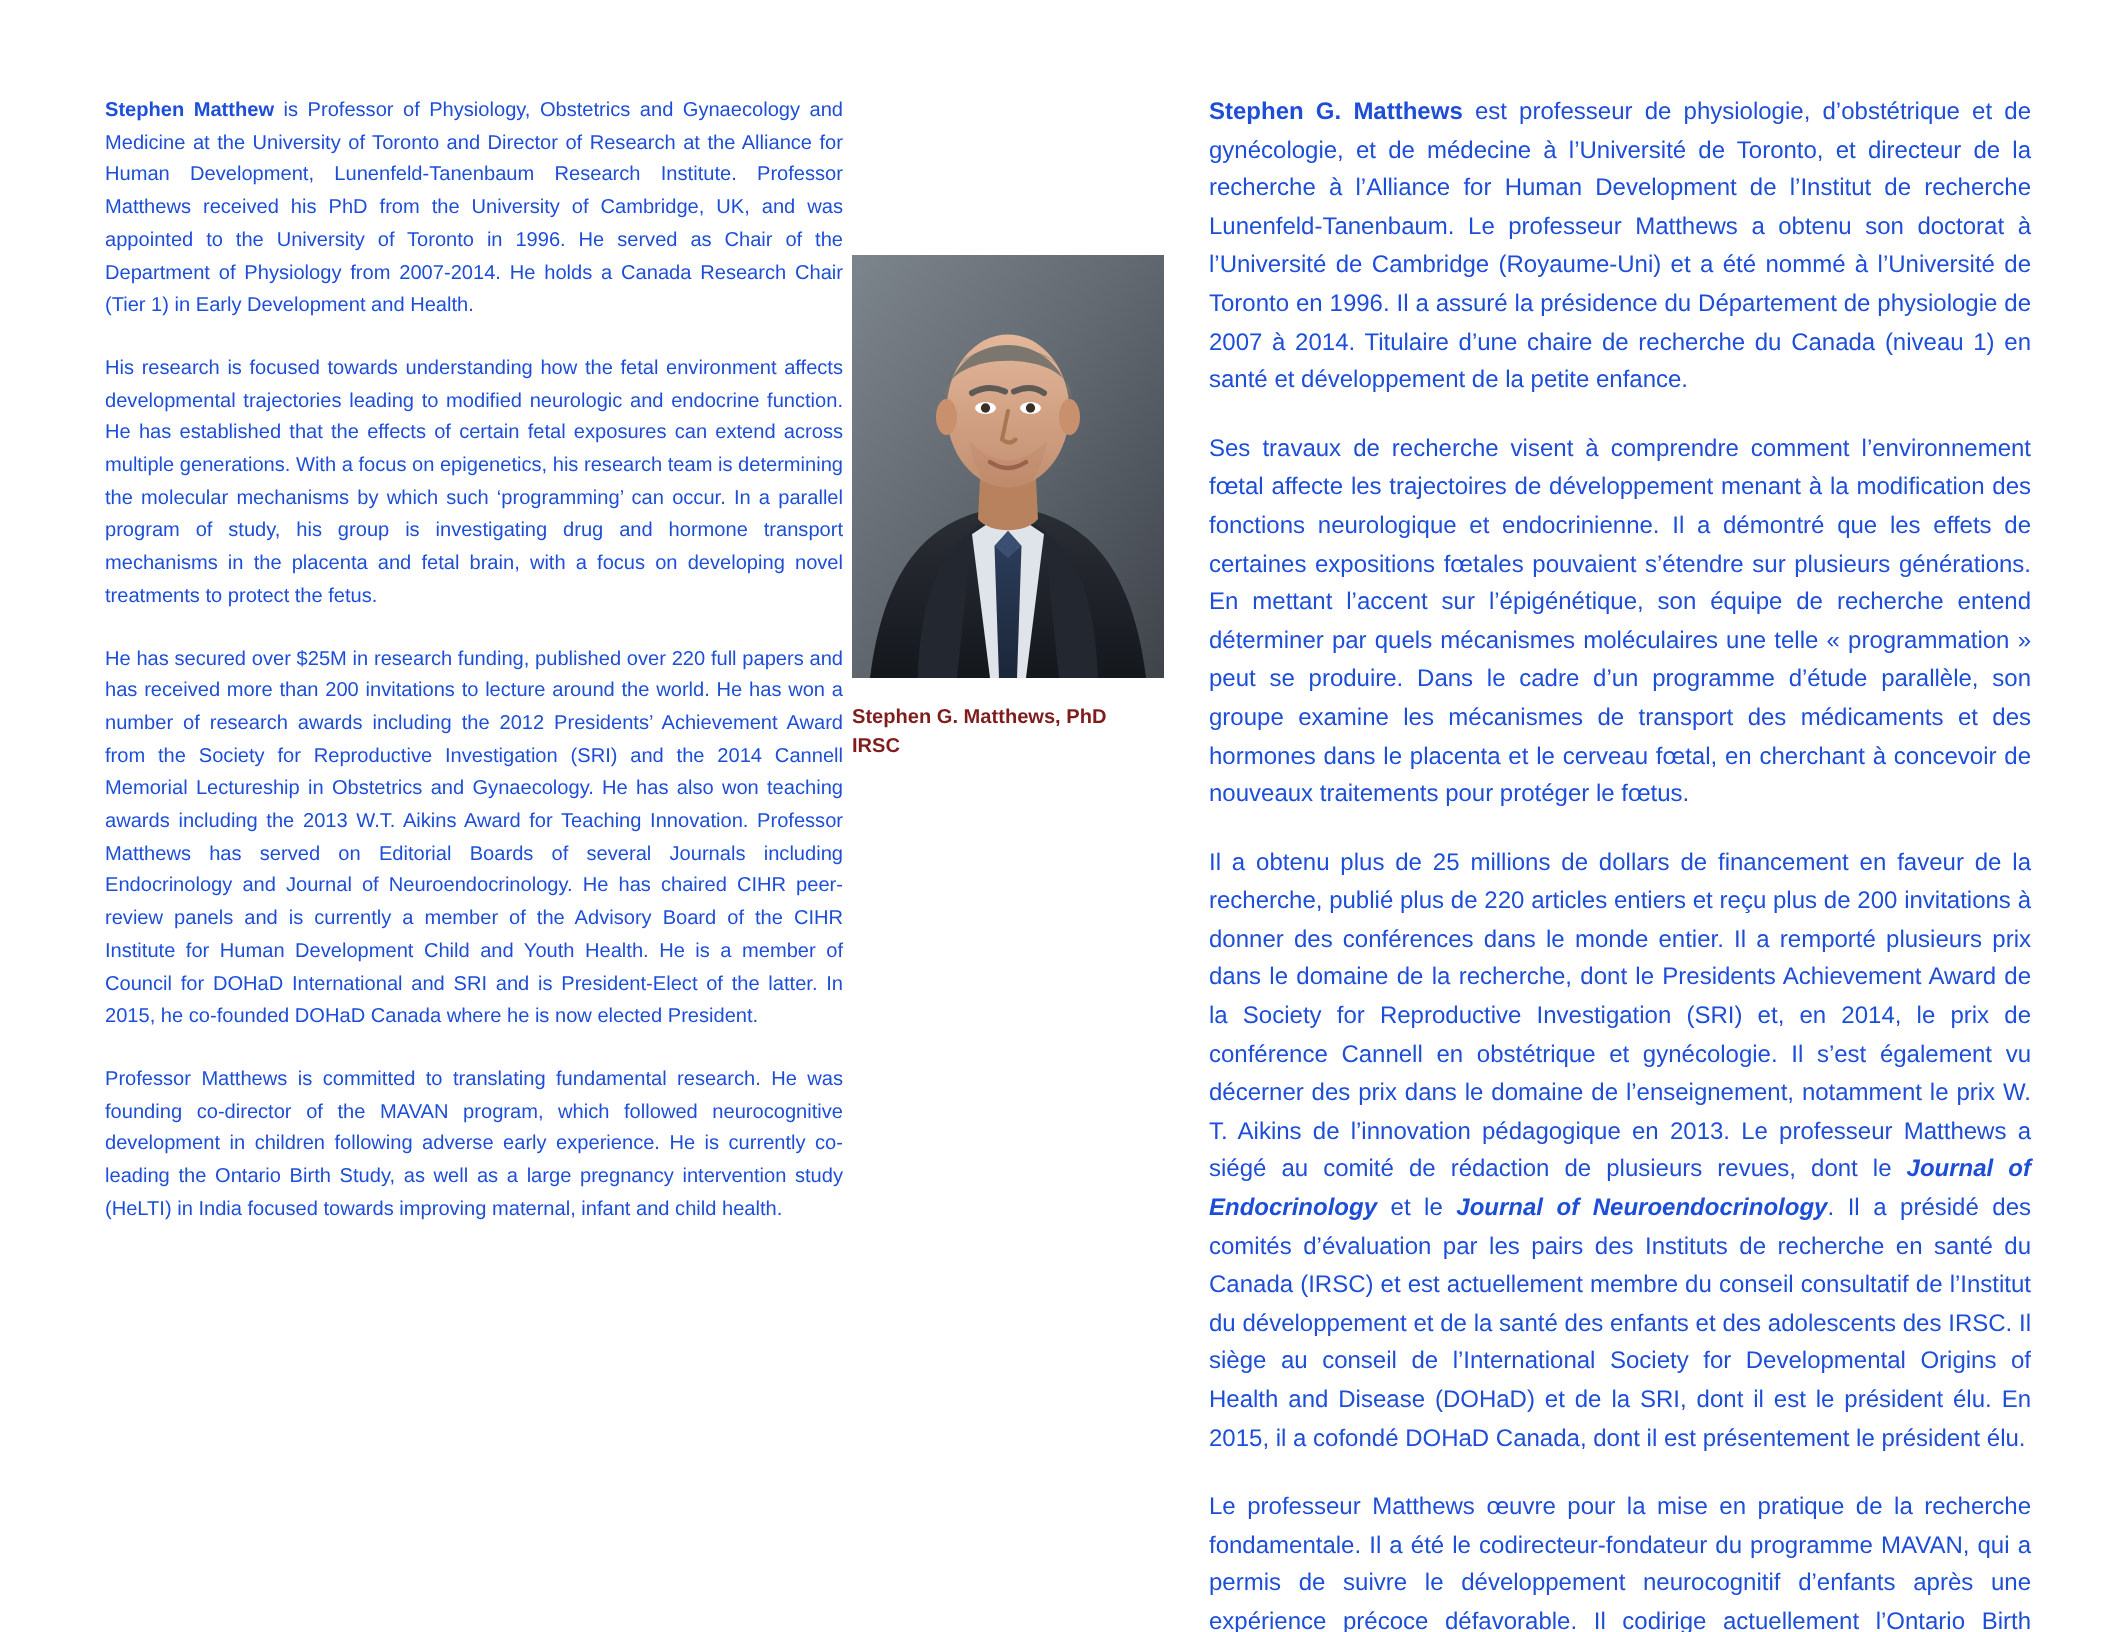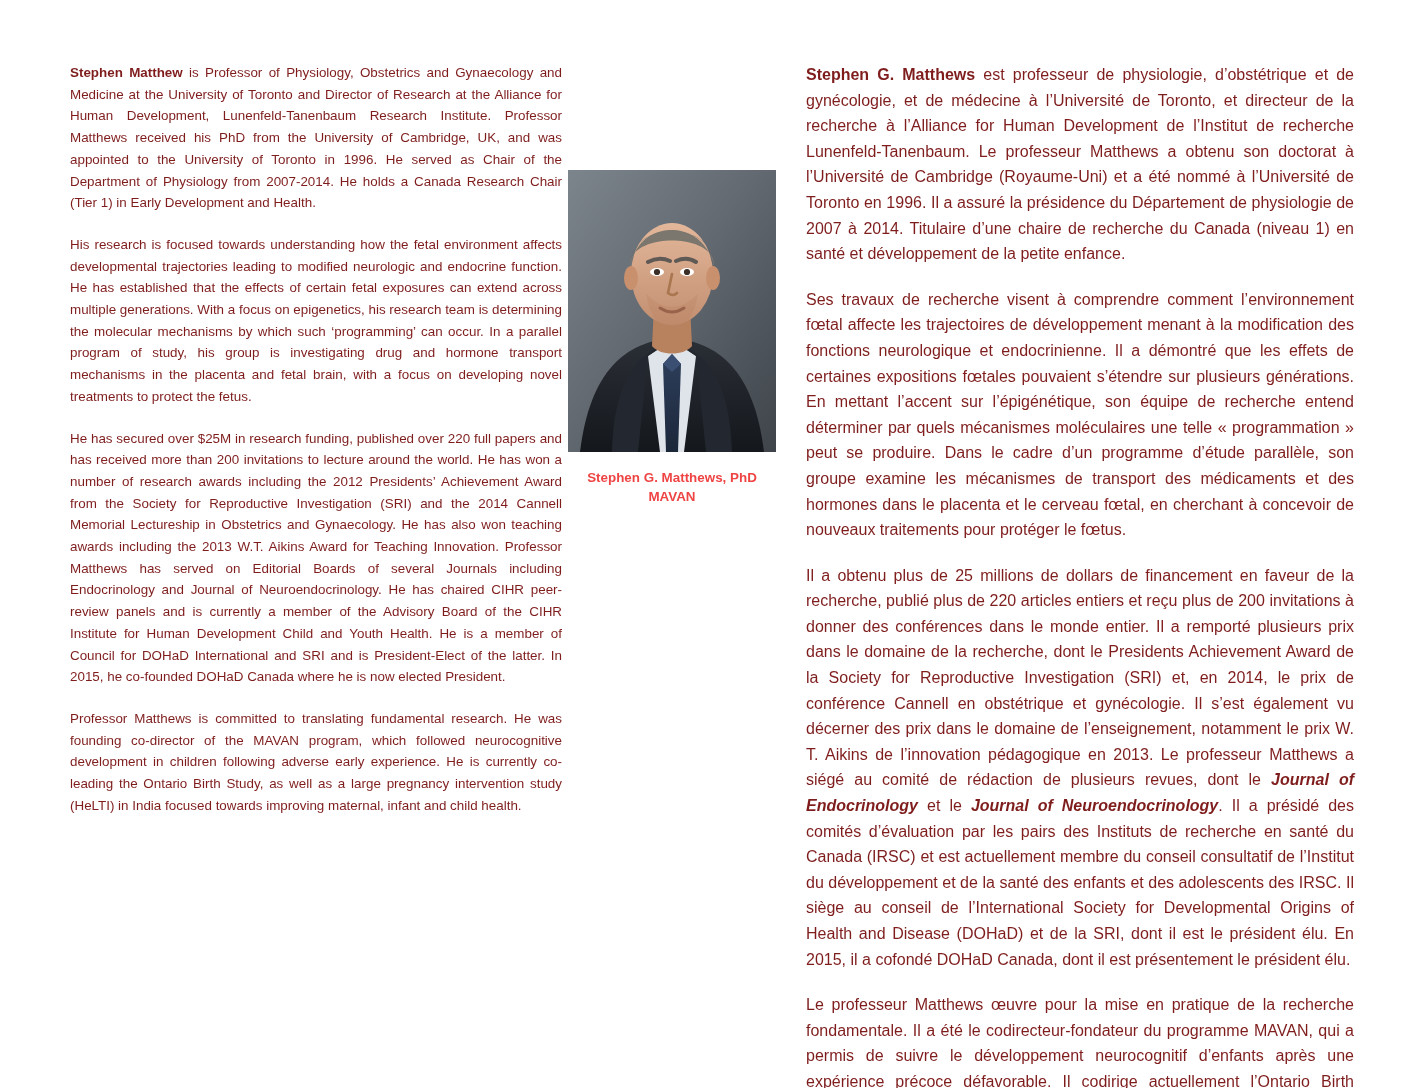--- a/index.html
+++ b/index.html
@@ -22,21 +22,21 @@
     height: 1088px;
     background: #ffffff;
   }
   .col {
     position: absolute;
     top: 62px;
     font-size: 13.4px;
     line-height: 1.62;
     text-align: justify;
     text-justify: inter-word;
-    color: #7f1d1d;
+    color: #1d4ed8;
   }
   .col-left {
     left: 70px;
     width: 492px;
   }
   .col-right {
     left: 806px;
     width: 548px;
   }
   .col p {
@@ -67,25 +67,25 @@
     height: 282px;
     display: block;
     border: 0;
     background: #5b6168;
     overflow: hidden;
     position: relative;
   }
   .photo svg { display: block; }
   .photo-caption {
     margin-top: 16px;
-    text-align: center;
+    text-align: left;
     font-weight: bold;
     font-size: 13.4px;
     line-height: 1.45;
-    color: #ef4444;
+    color: #7f1d1d;
   }
 </style>
 </head>
 <body>
 
 <div class="page">
 
   <div class="col col-left">
     <p><span class="bold">Stephen Matthew</span><span> is Professor of Physiology, Obstetrics and Gynaecology and Medicine at the University of Toronto and Director of Research at the Alliance for Human Development, Lunenfeld-Tanenbaum Research Institute. Professor Matthews received his PhD from the University of Cambridge, UK, and was appointed to the University of Toronto in 1996. He served as Chair of the Department of Physiology from 2007-2014. He holds a Canada Research Chair (Tier 1) in Early Development and Health.</span></p>
     <p>His research is focused towards understanding how the fetal environment affects developmental trajectories leading to modified neurologic and endocrine function. He has established that the effects of certain fetal exposures can extend across multiple generations. With a focus on epigenetics, his research team is determining the molecular mechanisms by which such ‘programming’ can occur. In a parallel program of study, his group is investigating drug and hormone transport mechanisms in the placenta and fetal brain, with a focus on developing novel treatments to protect the fetus.</p>
@@ -148,21 +148,21 @@
 
         <path d="M104 104 L 100 123 q 5 4 9 0" stroke="#a9764f" stroke-width="2.6" fill="none" stroke-linecap="round"></path>
 
         <path d="M92 138 q 12 8 24 0" stroke="#8d5743" stroke-width="3" fill="none" stroke-linecap="round"></path>
 
         <path d="M78 124 q 26 26 52 0 q -6 34 -26 34 q -20 0 -26 -34 Z" fill="#b88260" opacity="0.28"></path>
       </svg>
     </div>
     <div class="photo-caption">
       <div>Stephen G. Matthews, PhD</div>
-      <div>MAVAN</div>
+      <div>IRSC</div>
     </div>
   </div>
 
   <div class="col col-right">
     <p><span class="bold">Stephen G. Matthews</span><span> est professeur de physiologie, d’obstétrique et de gynécologie, et de médecine à l’Université de Toronto, et directeur de la recherche à l’Alliance for Human Development de l’Institut de recherche Lunenfeld-Tanenbaum. Le professeur Matthews a obtenu son doctorat à l’Université de Cambridge (Royaume-Uni) et a été nommé à l’Université de Toronto en 1996. Il a assuré la présidence du Département de physiologie de 2007 à 2014. Titulaire d’une chaire de recherche du Canada (niveau 1) en santé et développement de la petite enfance.</span></p>
     <p>Ses travaux de recherche visent à comprendre comment l’environnement fœtal affecte les trajectoires de développement menant à la modification des fonctions neurologique et endocrinienne. Il a démontré que les effets de certaines expositions fœtales pouvaient s’étendre sur plusieurs générations. En mettant l’accent sur l’épigénétique, son équipe de recherche entend déterminer par quels mécanismes moléculaires une telle « programmation » peut se produire. Dans le cadre d’un programme d’étude parallèle, son groupe examine les mécanismes de transport des médicaments et des hormones dans le placenta et le cerveau fœtal, en cherchant à concevoir de nouveaux traitements pour protéger le fœtus.</p>
     <p><span>Il a obtenu plus de 25 millions de dollars de financement en faveur de la recherche, publié plus de 220 articles entiers et reçu plus de 200 invitations à donner des conférences dans le monde entier. Il a remporté plusieurs prix dans le domaine de la recherche, dont le Presidents Achievement Award de la Society for Reproductive Investigation (SRI) et, en 2014, le prix de conférence Cannell en obstétrique et gynécologie. Il s’est également vu décerner des prix dans le domaine de l’enseignement, notamment le prix W. T. Aikins de l’innovation pédagogique en 2013. Le professeur Matthews a siégé au comité de rédaction de plusieurs revues, dont le </span><span class="ital">Journal of Endocrinology</span><span> et le </span><span class="ital">Journal of Neuroendocrinology</span><span>. Il a présidé des comités d’évaluation par les pairs des Instituts de recherche en santé du Canada (IRSC) et est actuellement membre du conseil consultatif de l’Institut du développement et de la santé des enfants et des adolescents des IRSC. Il siège au conseil de l’International Society for Developmental Origins of Health and Disease (DOHaD) et de la SRI, dont il est le président élu. En 2015, il a cofondé DOHaD Canada, dont il est présentement le président élu.</span></p>
     <p>Le professeur Matthews œuvre pour la mise en pratique de la recherche fondamentale. Il a été le codirecteur-fondateur du programme MAVAN, qui a permis de suivre le développement neurocognitif d’enfants après une expérience précoce défavorable. Il codirige actuellement l’Ontario Birth Study, ainsi qu’une vaste étude interventionnelle sur la grossesse (initiative Trajectoires de vie en santé – TVS) en Inde, qui a pour but d’améliorer la santé des mères, des nouveau-nés et des enfants.</p>
   </div>
 

